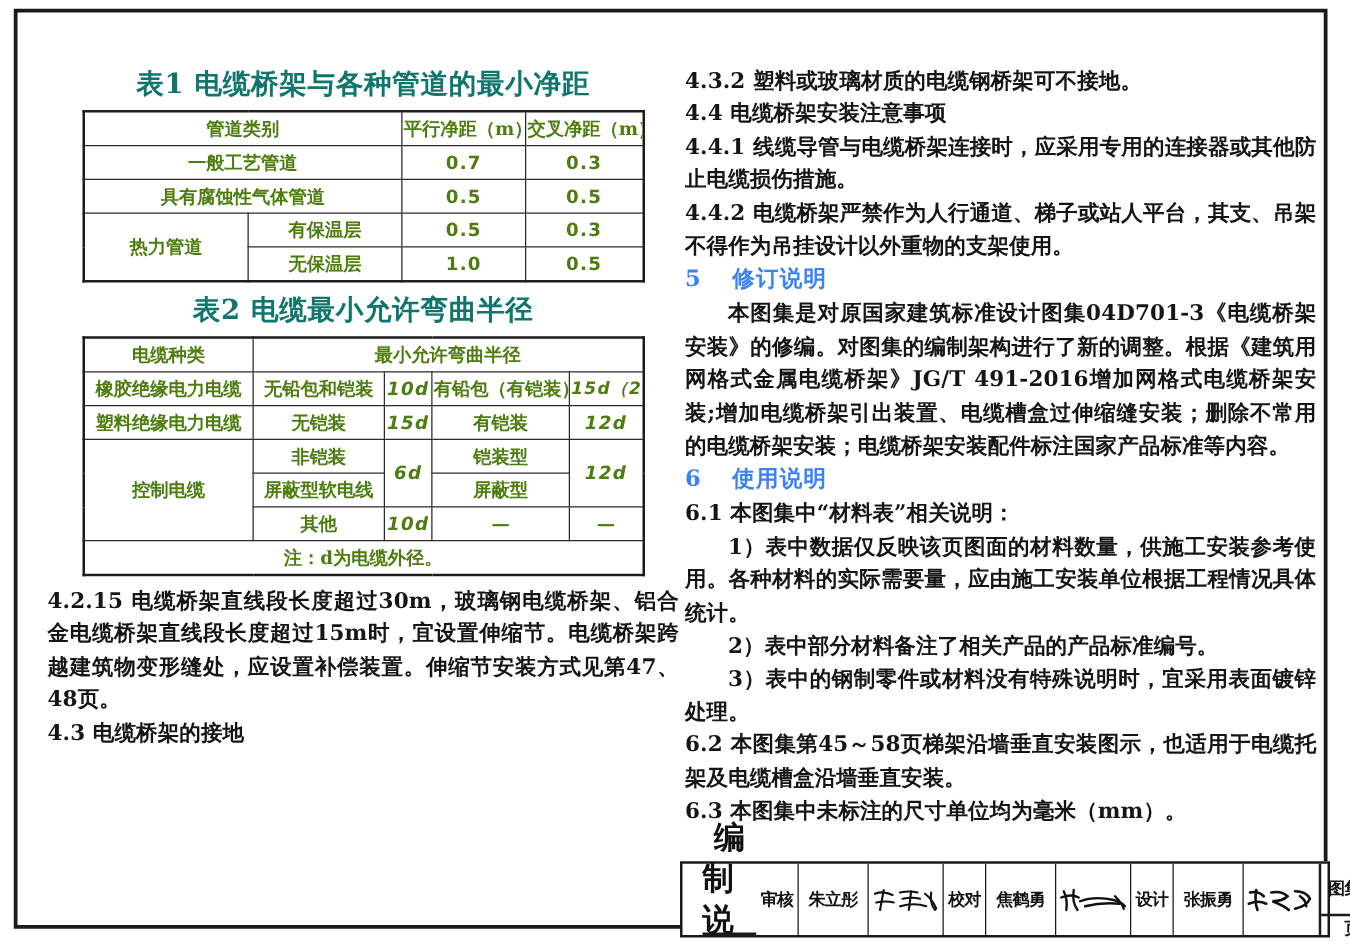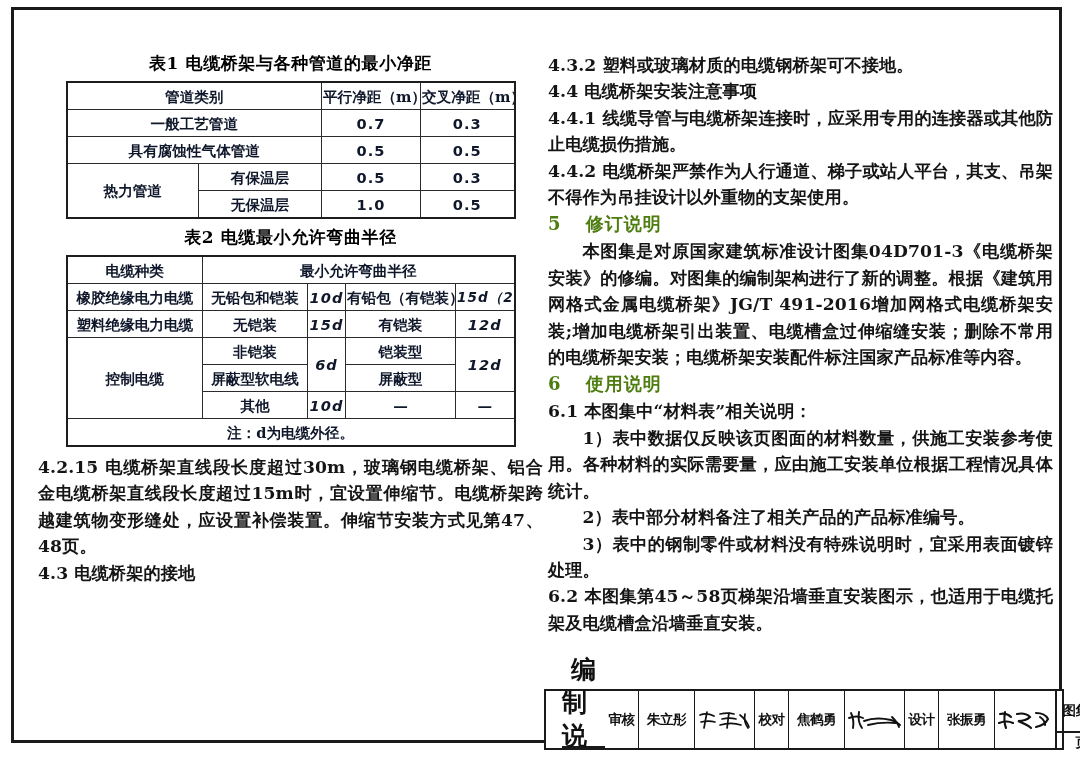--- a/index.html
+++ b/index.html
@@ -50,53 +50,53 @@
   }
   p.indent { text-indent: 2em; }
 
   h3.sec {
     margin: 0;
     font-size: 18px;
     line-height: 28px;
     font-family: "DejaVu Serif", "Liberation Serif", serif;
     font-weight: 700;
     letter-spacing: 1px;
-    color: #4d7c0f;
+    color: #3b82f6;
   }
   h3.sec .num { display: inline-block; min-width: 2.1em; }
 
   
   .tcap {
     text-align: center;
-    font-size: 17px;
+    font-size: 22px;
     font-weight: 700;
     font-family: "DejaVu Serif", "Liberation Serif", serif;
     margin: 0 0 6px 0;
     letter-spacing: 0.6px;
-    color: #000000;
+    color: #0f766e;
   }
 
   
   table.doc {
     border-collapse: collapse;
     width: 448px;
     margin: 0 auto;
     table-layout: fixed;
     font-family: "DejaVu Serif", "Liberation Serif", serif;
   }
   table.doc td {
     border: 1px solid #2b2b2b;
     text-align: center;
     vertical-align: middle;
     font-size: 14.6px;
     font-weight: 700;
     padding: 2px 1px;
     height: 22px;
     line-height: 17px;
-    color: #0f172a;
+    color: #4d7c0f;
     white-space: nowrap;
     overflow: hidden;
   }
   table.doc.outer { border: 2px solid #1d1d1d; }
   td.num { font-family: "DejaVu Sans", "Liberation Sans", sans-serif; font-weight: 700; letter-spacing: 1px;}
   td.left { text-align: left; padding-left: 6px; }
   td.dash { font-size: 15px; }
   .ital { font-style: italic; font-family: "DejaVu Serif","Liberation Serif",serif; }
 
   
@@ -324,20 +324,21 @@
     <p class="body indent">本图集是对原国家建筑标准设计图集04D701-3《电缆桥架安装》的修编。对图集的编制架构进行了新的调整。根据《建筑用网格式金属电缆桥架》JG/T 491-2016增加网格式电缆桥架安装;增加电缆桥架引出装置、电缆槽盒过伸缩缝安装；删除不常用的电缆桥架安装；电缆桥架安装配件标注国家产品标准等内容。</p>
 
     <h3 class="sec">
       <span class="num">6</span><span>使用说明</span>
     </h3>
     <p class="body">6.1  本图集中“材料表”相关说明：</p>
     <p class="body indent">1）表中数据仅反映该页图面的材料数量，供施工安装参考使用。各种材料的实际需要量，应由施工安装单位根据工程情况具体统计。</p>
     <p class="body indent">2）表中部分材料备注了相关产品的产品标准编号。</p>
     <p class="body indent">3）表中的钢制零件或材料没有特殊说明时，宜采用表面镀锌处理。</p>
     <p class="body">6.2  本图集第45～58页梯架沿墙垂直安装图示，也适用于电缆托架及电缆槽盒沿墙垂直安装。</p>
+    <p class="body">6.3  本图集中未标注的尺寸单位均为毫米（mm）。</p>
   </div>
 
   <div id="watermark">
     <svg id="wm-logo" viewBox="0 0 64 64">
       <g fill="#8e969f">
         <ellipse cx="25" cy="24" rx="21" ry="17"></ellipse>
         <path d="M14 38 L10 50 L22 43 Z"></path>
         <ellipse cx="44" cy="38" rx="17" ry="14" fill="#a5adb6"></ellipse>
         <path d="M53 50 L57 59 L47 53 Z" fill="#a5adb6"></path>
       </g>

